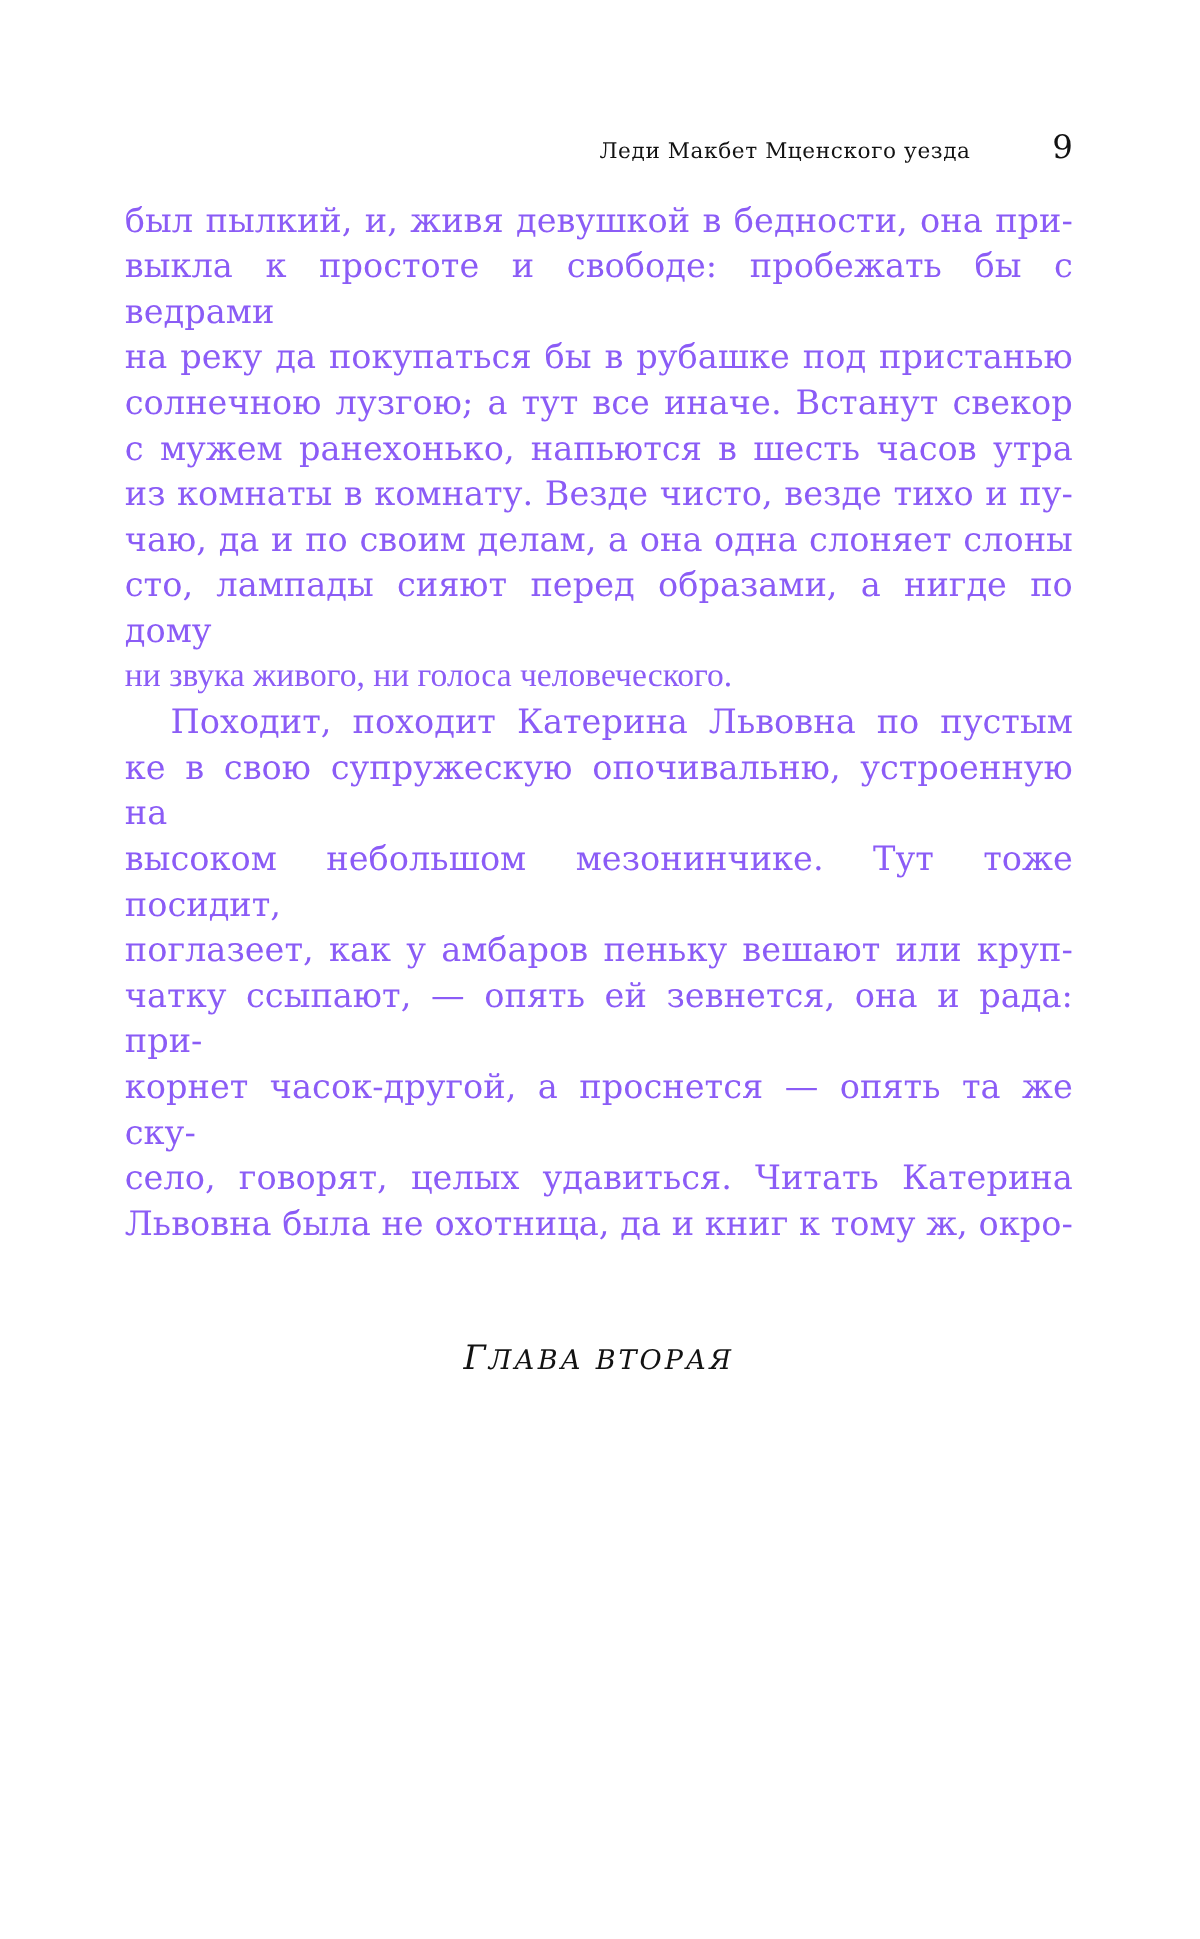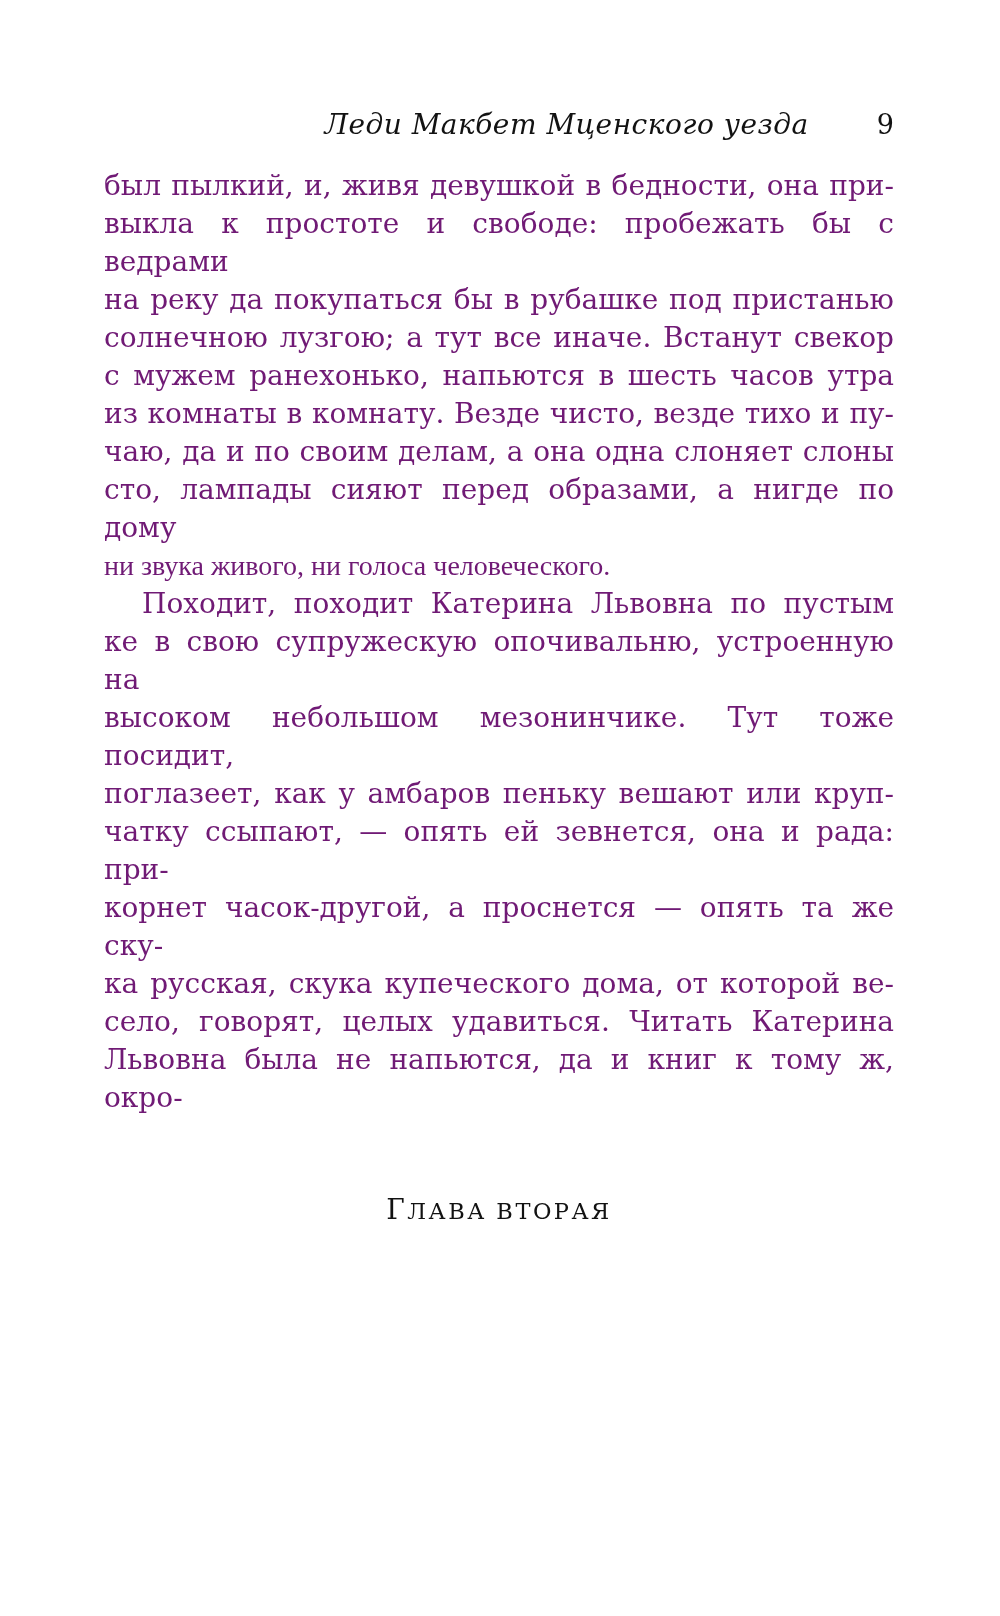--- a/index.html
+++ b/index.html
@@ -18,55 +18,55 @@
     font-family: "DejaVu Serif", serif;
     color: #121212;
   }
   .running-head {
     display: flex;
     justify-content: flex-end;
     align-items: baseline;
     margin-bottom: 26px;
   }
   .head-title {
-    font-style: italic;
-    font-size: 28px;
+    font-size: 18px;
     letter-spacing: 0.5px;
   }
   .page-number {
     font-style: normal;
     font-size: 27px;
     margin-left: 68px;
   }
   .body-text {
     
   }
   .paragraph {
     margin: 0;
     padding: 0;
   }
   .line {
     font-size: 28px;
     line-height: 38px;
     text-align: justify;
     text-align-last: justify;
-    color: #701a75;
+    color: #8b5cf6;
   }
   .line.final {
     text-align-last: left;
     font-family: Liberation Serif, serif;
   }
   .line.first-indent {
     padding-left: 38px;
   }
   .chapter-heading {
     text-align: center;
     margin-top: 74px;
     margin-bottom: 62px;
     line-height: 38px;
+    font-style: italic;
   }
   .lead-cap {
     font-size: 28px;
     letter-spacing: 2.5px;
   }
   .caps-rest {
     font-size: 22.5px;
     letter-spacing: 2.5px;
   }
 </style>
@@ -92,23 +92,22 @@
         <div class="line">сто, лампады сияют перед образами, а нигде по дому</div>
         <div class="line final">ни звука живого, ни голоса человеческого.</div>
       </div>
       <div class="paragraph">
         <div class="line first-indent">Походит, походит Катерина Львовна по пустым</div>
         <div class="line">ке в свою супружескую опочивальню, устроенную на</div>
         <div class="line">высоком небольшом мезонинчике. Тут тоже посидит,</div>
         <div class="line">поглазеет, как у амбаров пеньку вешают или круп-</div>
         <div class="line">чатку ссыпают, — опять ей зевнется, она и рада: при-</div>
         <div class="line">корнет часок-другой, а проснется — опять та же ску-</div>
-        <div class="line">ка русская, скука купеческого дома, от которой ве-</div>
         <div class="line">село, говорят, целых удавиться. Читать Катерина</div>
-        <div class="line">Львовна была не напьются, да и книг к тому ж, окро-</div>
+        <div class="line">Львовна была не охотница, да и книг к тому ж, окро-</div>
       </div>
     </div>
 
   <div class="chapter-heading">
     <span class="lead-cap">Г</span><span class="caps-rest">ЛАВА ВТОРАЯ</span>
   </div>
 
 </div>
 
 </body></html>

